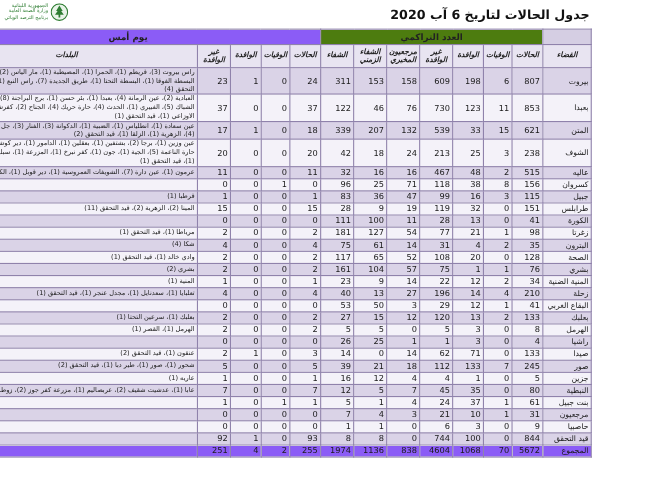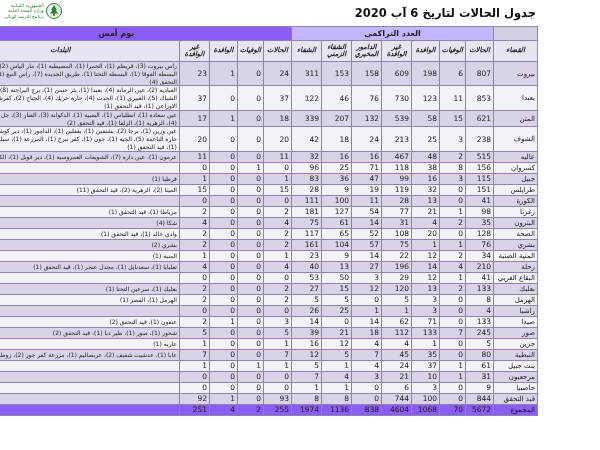--- a/index.html
+++ b/index.html
@@ -11,21 +11,21 @@
   .title{font-size:11.5px;font-weight:bold;color:#111;white-space:nowrap;padding-top:3px;}
   .logo{display:flex;flex-direction:row;align-items:center;direction:ltr;gap:2px;}
   .logo-lines{display:flex;flex-direction:column;align-items:flex-end;}
   .logo-lines span{font-size:4.5px;line-height:1.2;color:#2e7d32;white-space:nowrap;direction:rtl;}
   .emblem{width:16px;height:16px;}
 
   
   table{border-collapse:collapse;table-layout:fixed;width:596px;margin:0 2px;}
   th,td{border:1px solid #8f82ab;padding:0 2px;overflow:hidden;}
   thead th{font-weight:bold;color:#222;}
-  .grp-cum{background:#c4b5fd;font-size:8px;height:13px;}
+  .grp-cum{background:#4d7c0f;font-size:8px;height:13px;}
   .grp-yest{background:#8b5cf6;font-size:8px;height:13px;}
   .corner{background:#d5cee3;}
   .collbl{background:#e8e4f1;font-size:6.8px;line-height:1.05;height:20px;text-align:center;font-weight:bold;font-style:italic;}
   tbody td{font-size:7.5px;color:#1a1a1a;height:10px;}
   td.num{text-align:right;direction:ltr;font-family:"DejaVu Sans",sans-serif;}
   td.district{font-size:7px;text-align:right;white-space:nowrap;}
   td.towns{font-size:6px;line-height:1.3;text-align:right;color:#222;}
   tr.odd td{background:#dad3e7;}
   tr.even td{background:#f4f2f9;}
   tr.total td{background:#8b5cf6;font-weight:normal;}
@@ -71,21 +71,21 @@
      <th class="corner"></th>
      <th class="grp-cum" colspan="7">العدد التراكمي</th>
      <th class="grp-yest" colspan="5">يوم أمس</th>
    </tr>
    <tr>
      <th class="collbl">القضاء</th>
      <th class="collbl">الحالات</th>
           <th class="collbl">الوفيات</th>
           <th class="collbl">الوافدة</th>
           <th class="collbl">غير الوافدة</th>
-          <th class="collbl">الدامور المخبري</th>
+          <th class="collbl">مرجعيون المخبري</th>
           <th class="collbl">الشفاء الزمني</th>
           <th class="collbl">الشفاء</th>
      <th class="collbl">الحالات</th>
           <th class="collbl">الوفيات</th>
           <th class="collbl">الوافدة</th>
           <th class="collbl">غير الوافدة</th>
      <th class="collbl">البلدات</th>
    </tr>
       </thead>
     <tbody>
@@ -116,21 +116,21 @@
     <td class="num">37</td>
           <td class="num">0</td>
           <td class="num">0</td>
           <td class="num">37</td>
     <td class="towns">العبادية (2)، عين الرمانة (4)، بعبدا (1)، بئر حسن (1)، برج البراجنة (8)، الشياح (1)، فرن الشباك (5)، الغبيري (1)، الحدث (4)، حارة حريك (4)، الجناح (2)، كفرشيما (1)، المريجة (1)، الاوزاعي (1)، قيد التحقق (1)</td>
   </tr>
         <tr class="odd">
     <td class="district">المتن</td>
     <td class="num">621</td>
           <td class="num">15</td>
-          <td class="num">58</td>
+          <td class="num">33</td>
           <td class="num">539</td>
           <td class="num">132</td>
           <td class="num">207</td>
           <td class="num">339</td>
     <td class="num">18</td>
           <td class="num">0</td>
           <td class="num">1</td>
           <td class="num">17</td>
     <td class="towns">عين سعادة (1)، انطلياس (1)، الضبية (1)، الدكوانة (3)، الفنار (3)، جل الديب (1)، المنصورية (4)، الزهرية (1)، الزلقا (1)، قيد التحقق (2)</td>
   </tr>

